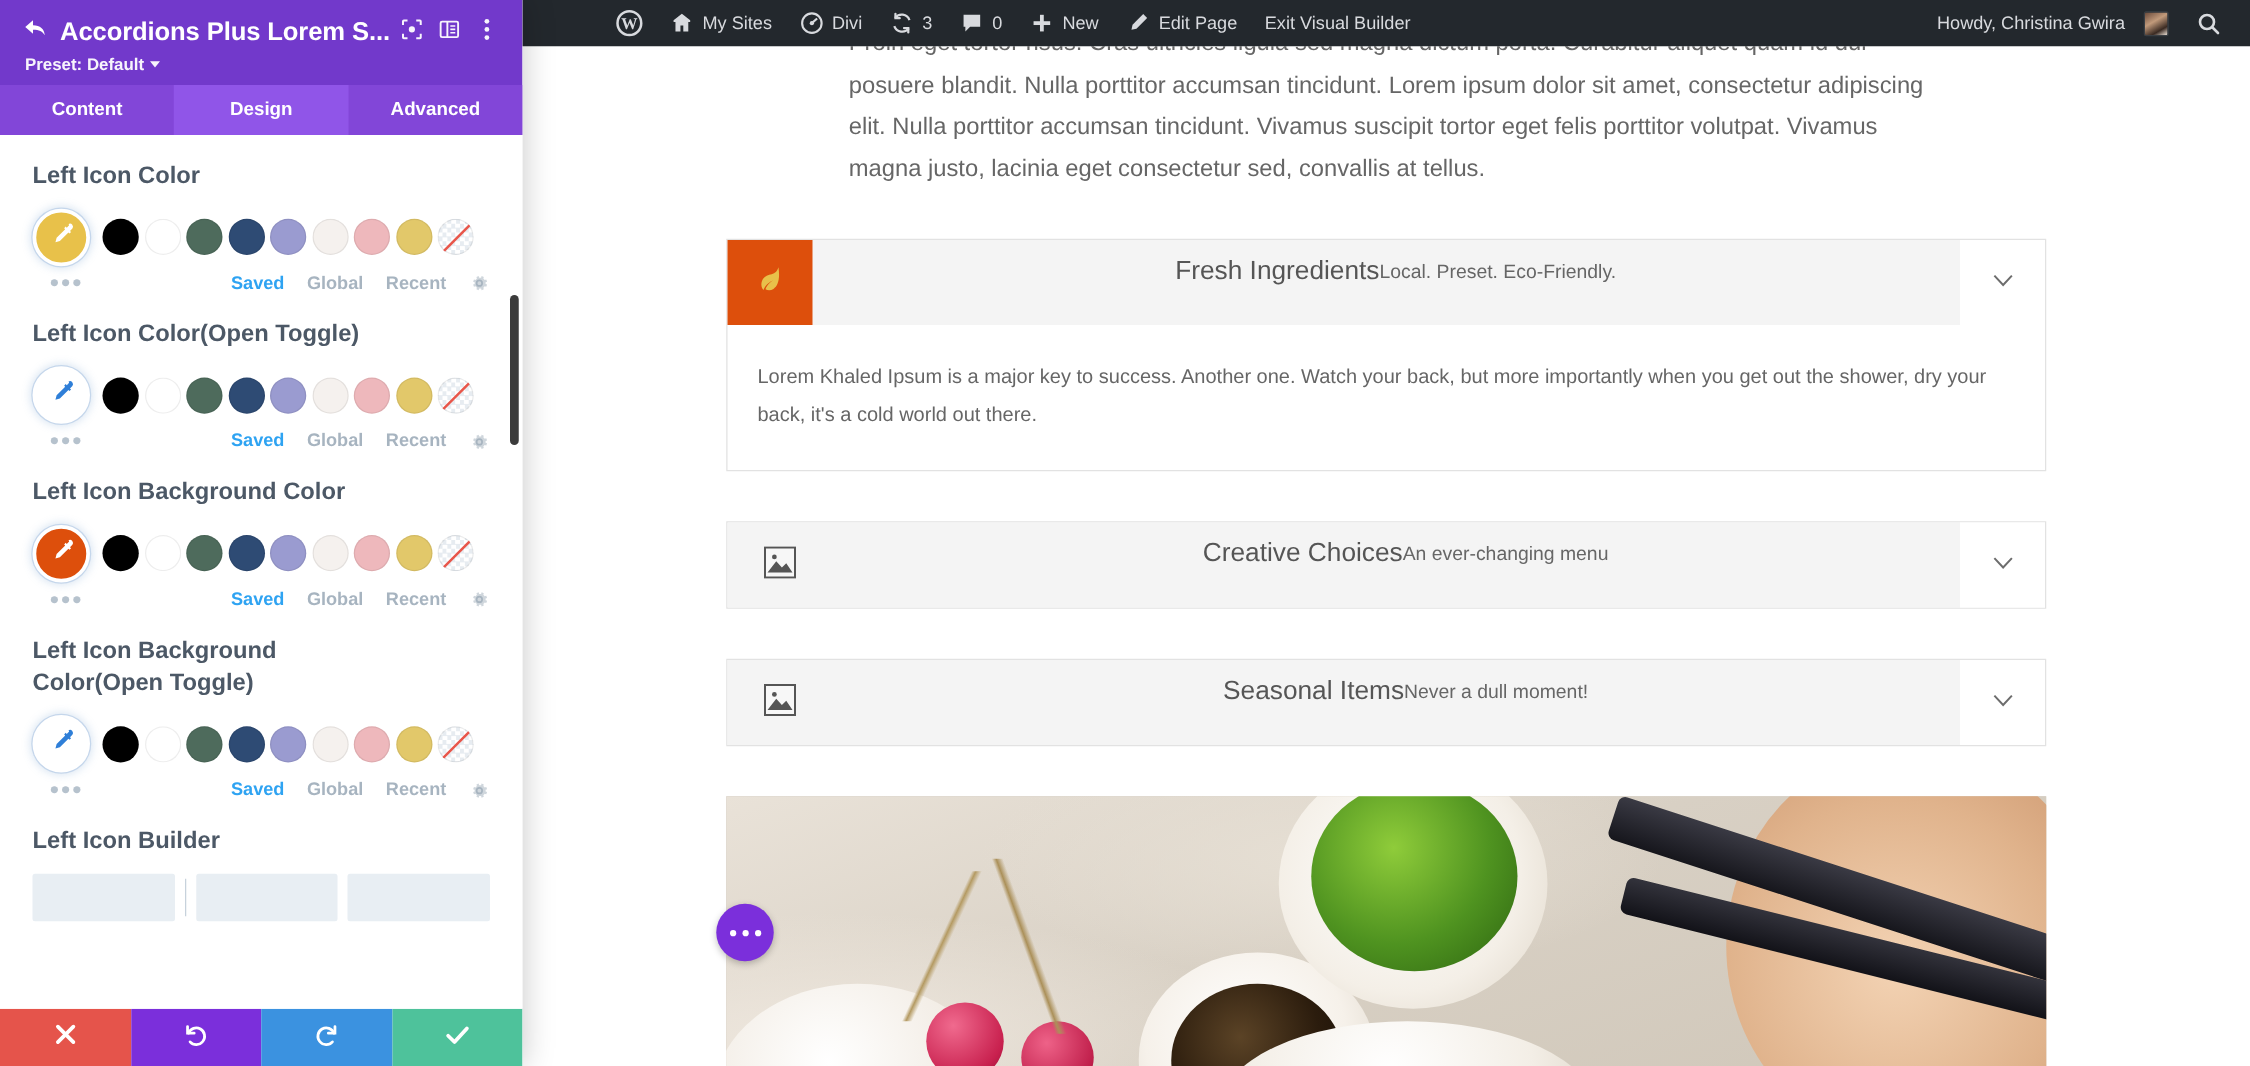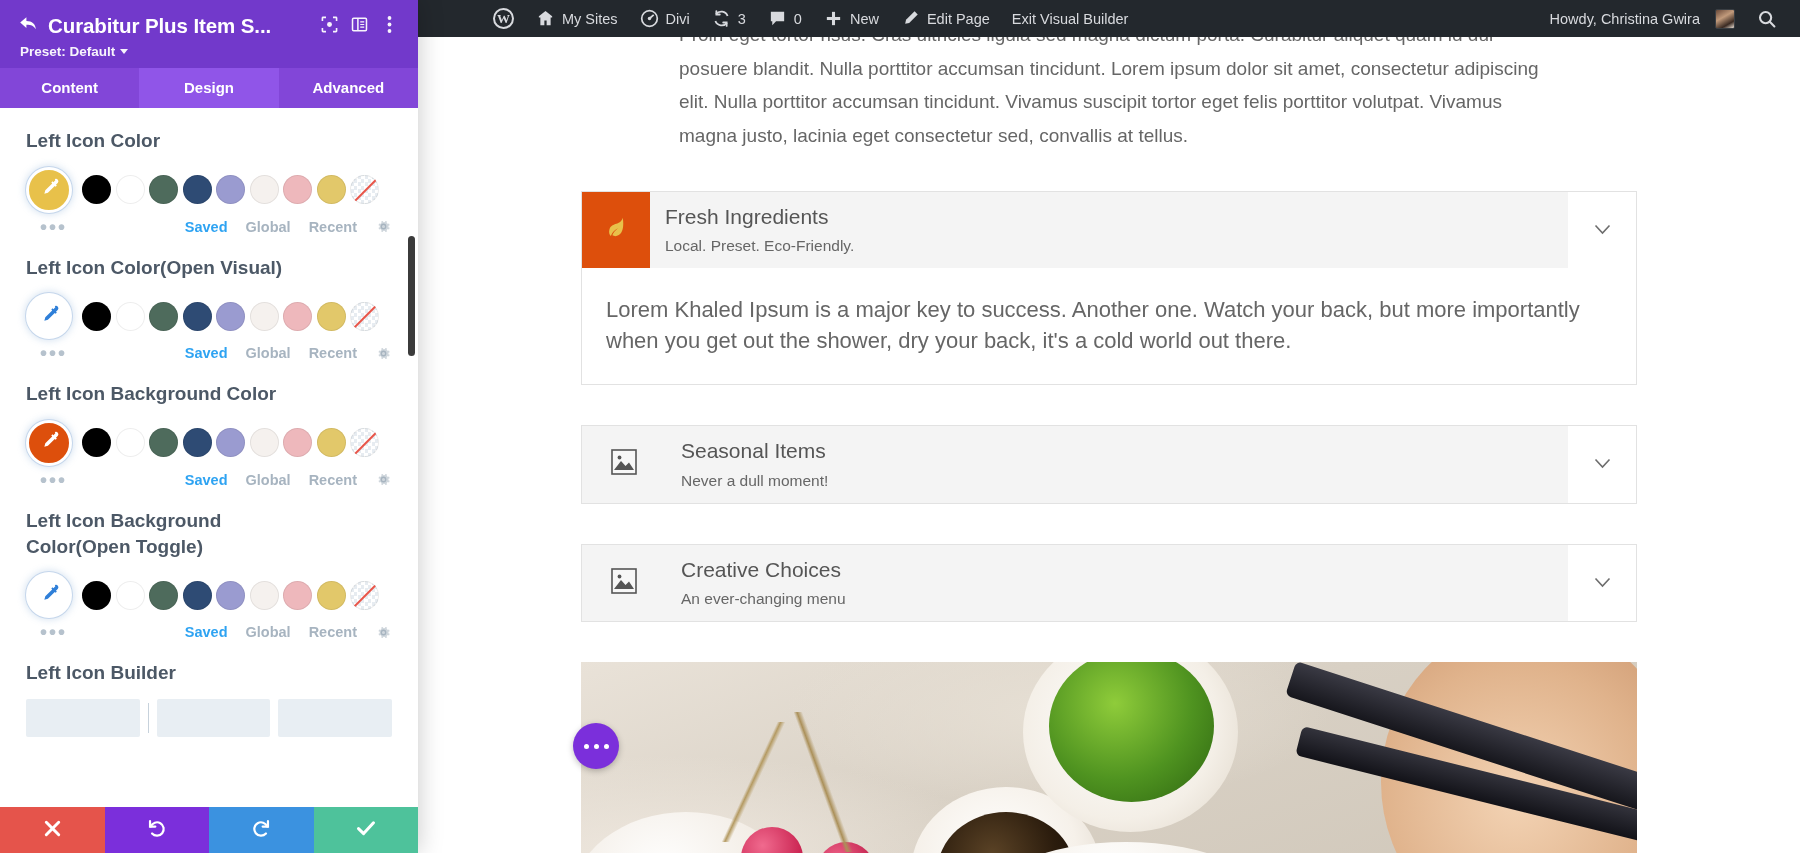--- a/index.html
+++ b/index.html
@@ -367,21 +367,21 @@
     justify-content: center;
     background: #dd4f0c;
   }
   .acc-icon-box.plain {
     background: transparent;
     width: 84px;
   }
   .acc-titles {
     flex: 1;
     display: flex;
-    flex-direction: column;
+    flex-direction: row;
     justify-content: center;
     padding: 11px 0 11px 15px;
   }
   .acc-title {
     font-size: 21px;
     color: #555555;
     font-weight: 400;
     line-height: 1.35;
     font-family: "Liberation Sans", sans-serif;
   }
@@ -398,21 +398,21 @@
     display: flex;
     align-items: center;
     justify-content: center;
     background: #ffffff;
     color: #6d6d6d;
     cursor: pointer;
   }
   .acc-body {
     padding: 26px 24px 28px 24px;
     color: #666666;
-    font-size: 22px;
+    font-size: 16px;
     line-height: 31px;
     font-family: "Liberation Sans", sans-serif;
   }
 
   
   .food-photo {
     width: 1056px;
     height: 245px;
     margin: 0 auto;
     position: relative;
@@ -490,22 +490,22 @@
             <div class="acc-icon-box plain">
               <span>
                 <svg width="26" height="26" viewBox="0 0 26 26" aria-hidden="true">
                   <rect x="1" y="1" width="24" height="24" fill="#f7f7f7" stroke="#555" stroke-width="1.6"></rect>
                   <circle cx="8.5" cy="8.5" r="1.9" fill="#555"></circle>
                   <path d="M3 21 L10 12 L14.5 17 L18 13.5 L23 21 Z" fill="#555"></path>
                 </svg>
               </span>
             </div>
             <div class="acc-titles">
-              <div class="acc-title">Seasonal Items</div>
-              <div class="acc-sub">Never a dull moment!</div>
+              <div class="acc-title">Creative Choices</div>
+              <div class="acc-sub">An ever-changing menu</div>
             </div>
             <div class="acc-toggle">
               <span>
                 <svg width="17" height="11" viewBox="0 0 17 11" fill="none" stroke="#6d6d6d" stroke-width="1.6" aria-hidden="true">
                   <path d="M1.5 1.5 L8.5 9 L15.5 1.5"></path>
                 </svg>
               </span>
             </div>
           </div>
         </div>
@@ -515,22 +515,22 @@
             <div class="acc-icon-box plain">
               <span>
                 <svg width="26" height="26" viewBox="0 0 26 26" aria-hidden="true">
                   <rect x="1" y="1" width="24" height="24" fill="#f7f7f7" stroke="#555" stroke-width="1.6"></rect>
                   <circle cx="8.5" cy="8.5" r="1.9" fill="#555"></circle>
                   <path d="M3 21 L10 12 L14.5 17 L18 13.5 L23 21 Z" fill="#555"></path>
                 </svg>
               </span>
             </div>
             <div class="acc-titles">
-              <div class="acc-title">Creative Choices</div>
-              <div class="acc-sub">An ever-changing menu</div>
+              <div class="acc-title">Seasonal Items</div>
+              <div class="acc-sub">Never a dull moment!</div>
             </div>
             <div class="acc-toggle">
               <span>
                 <svg width="17" height="11" viewBox="0 0 17 11" fill="none" stroke="#6d6d6d" stroke-width="1.6" aria-hidden="true">
                   <path d="M1.5 1.5 L8.5 9 L15.5 1.5"></path>
                 </svg>
               </span>
             </div>
           </div>
         </div>
@@ -665,21 +665,21 @@
 
     <div class="panel-header">
       <div class="panel-header-row">
         <div class="ph-back">
           <span>
             <svg width="20" height="17" viewBox="0 0 20 17" fill="#ffffff" aria-hidden="true">
               <path d="M7.4 1.2 L1.2 6.6 L7.4 12 v-3.3 c5 0 7.6 1.3 9.4 4.5 -.4-5.2-3.6-8-9.4-8.1z"></path>
             </svg>
           </span>
         </div>
-        <div class="ph-title">Curabitur Plus Item S...</div>
+        <div class="ph-title">Accordions Plus Lorem S...</div>
         <div class="ph-btn">
           <span>
             <svg width="17" height="17" viewBox="0 0 18 18" fill="none" stroke="#ffffff" stroke-width="1.7" aria-hidden="true">
               <path d="M1.5 5.3V2.2c0-.4.3-.7.7-.7h3.1"></path>
               <path d="M16.5 5.3V2.2c0-.4-.3-.7-.7-.7h-3.1"></path>
               <path d="M1.5 12.7v3.1c0 .4.3.7.7.7h3.1"></path>
               <path d="M16.5 12.7v3.1c0 .4-.3.7-.7.7h-3.1"></path>
               <circle cx="9" cy="9" r="2.6" fill="#ffffff" stroke="none"></circle>
             </svg>
           </span>
@@ -749,21 +749,21 @@
                 <svg width="17" height="17" viewBox="0 0 20 20" fill="#a7b4c0" aria-hidden="true">
                   <path d="M10 6.6A3.4 3.4 0 1 0 10 13.4 3.4 3.4 0 0 0 10 6.6zm0 5.2a1.8 1.8 0 1 1 0-3.6 1.8 1.8 0 0 1 0 3.6z"></path>
                   <path d="M17.3 11.4l-1.5-.5a5.9 5.9 0 0 0 0-1.8l1.5-.5-.8-2.1-1.5.5a6 6 0 0 0-1.3-1.3l.5-1.5-2.1-.8-.5 1.5a5.9 5.9 0 0 0-1.8 0L9.3 3.4l-2.1.8.5 1.5a6 6 0 0 0-1.3 1.3l-1.5-.5-.8 2.1 1.5.5a5.9 5.9 0 0 0 0 1.8l-1.5.5.8 2.1 1.5-.5a6 6 0 0 0 1.3 1.3l-.5 1.5 2.1.8.5-1.5a5.9 5.9 0 0 0 1.8 0l.5 1.5 2.1-.8-.5-1.5a6 6 0 0 0 1.3-1.3l1.5.5z" opacity="0.55"></path>
                 </svg>
               </span>
             </span>
           </div>
         </div>
 
         <div>
-          <div class="field-label">Left Icon Color(Open Visual)</div>
+          <div class="field-label">Left Icon Color(Open Toggle)</div>
           <div class="swatch-row">
             <div class="swatch-main" style="background:#ffffff">
               <span class="pipette">
                 <svg width="21" height="21" viewBox="0 0 22 22" fill="#2f7fd8" aria-hidden="true">
                   <path d="M16.6 2.2a2.6 2.6 0 0 1 3.2 3.9l-2 2 .9.9-1.3 1.3-.9-.9-7.2 7.2-3.7 1 1-3.7 7.2-7.2-.9-.9 1.3-1.3.9.9 2-2z"></path>
                 </svg>
               </span>
             </div>
             <div class="swatch" style="background:#000000"></div>
             <div class="swatch" style="background:#ffffff"></div>

